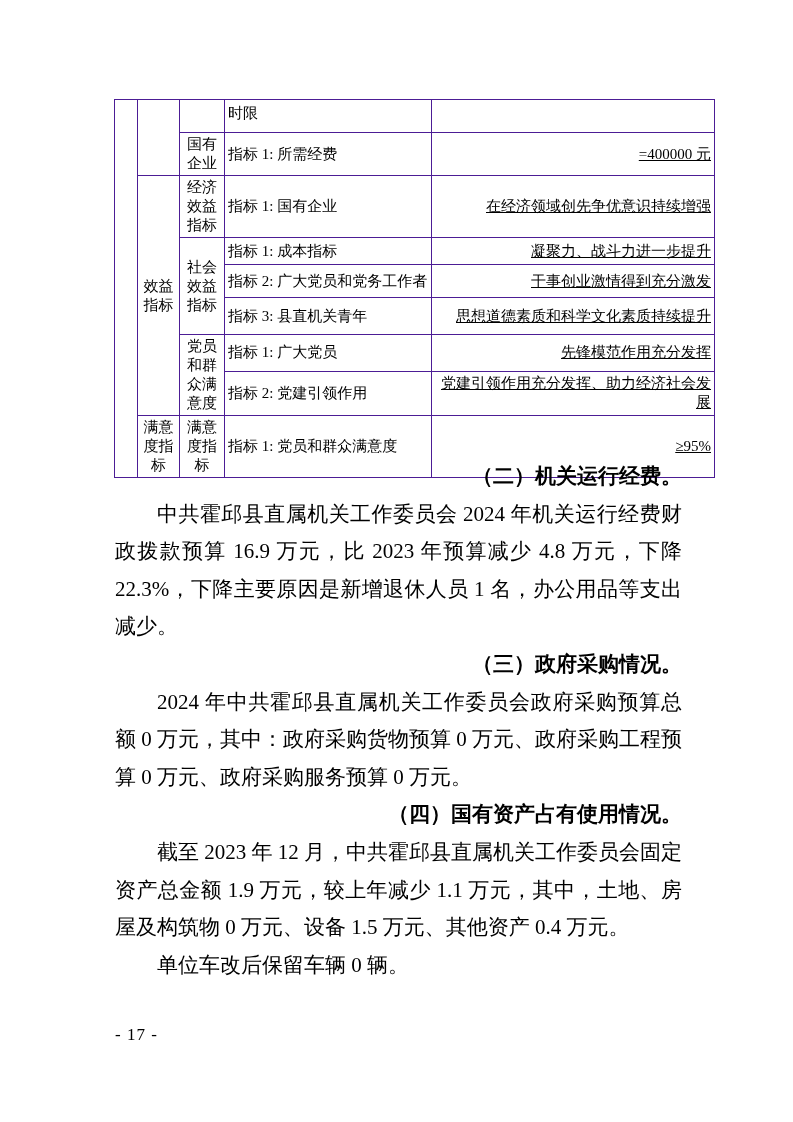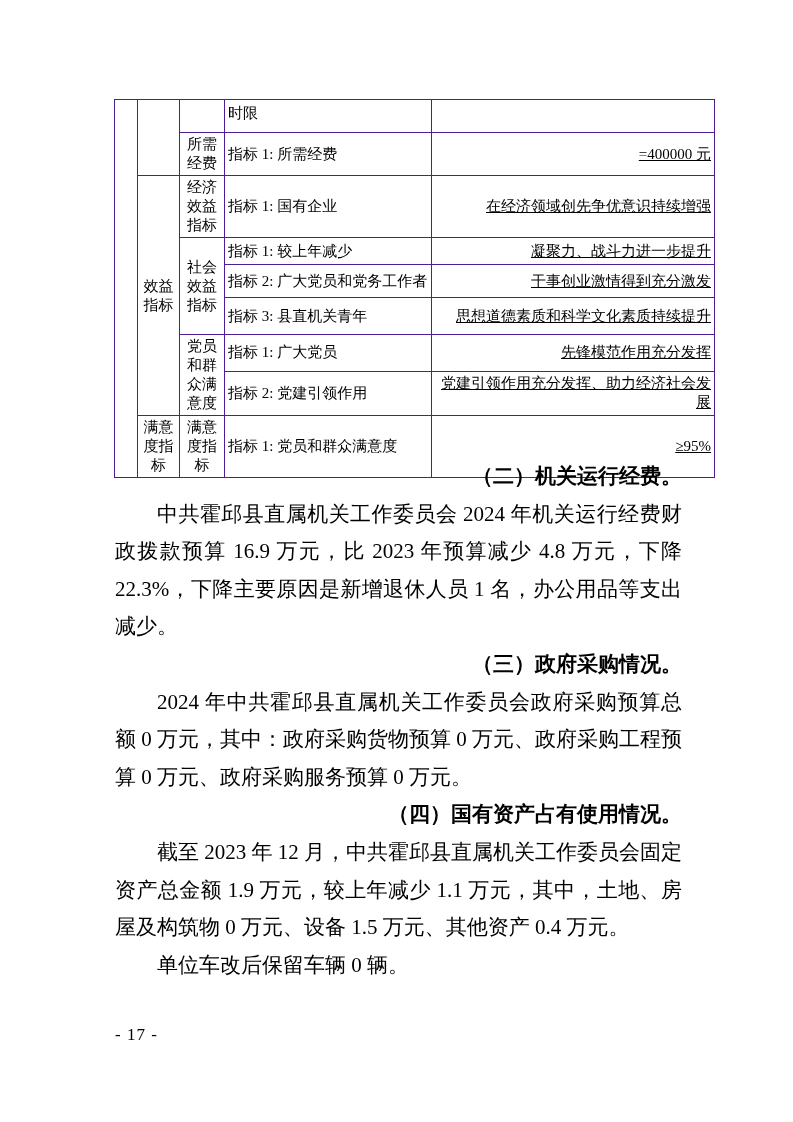--- a/index.html
+++ b/index.html
@@ -99,33 +99,33 @@
     </colgroup>
     <tbody>
       <tr class="r1">
         <td class="c-head" rowspan="9"></td>
         <td class="c-head" rowspan="2"></td>
         <td class="c-head"></td>
         <td class="c-label">时限</td>
         <td class="c-value"></td>
       </tr>
       <tr class="r2">
-        <td class="c-head">所需经费</td>
+        <td class="c-head">国有企业</td>
         <td class="c-label">指标 1: 所需经费</td>
         <td class="c-value">=400000 元</td>
       </tr>
       <tr class="r3">
         <td class="c-head" rowspan="6">效益指标</td>
         <td class="c-head">经济效益指标</td>
         <td class="c-label">指标 1: 国有企业</td>
         <td class="c-value">在经济领域创先争优意识持续增强</td>
       </tr>
       <tr class="r4">
         <td class="c-head" rowspan="3">社会效益指标</td>
-        <td class="c-label">指标 1: 较上年减少</td>
+        <td class="c-label">指标 1: 成本指标</td>
         <td class="c-value">凝聚力、战斗力进一步提升</td>
       </tr>
       <tr class="r5">
         <td class="c-label">指标 2: 广大党员和党务工作者</td>
         <td class="c-value">干事创业激情得到充分激发</td>
       </tr>
       <tr class="r6">
         <td class="c-label">指标 3: 县直机关青年</td>
         <td class="c-value">思想道德素质和科学文化素质持续提升</td>
       </tr>

